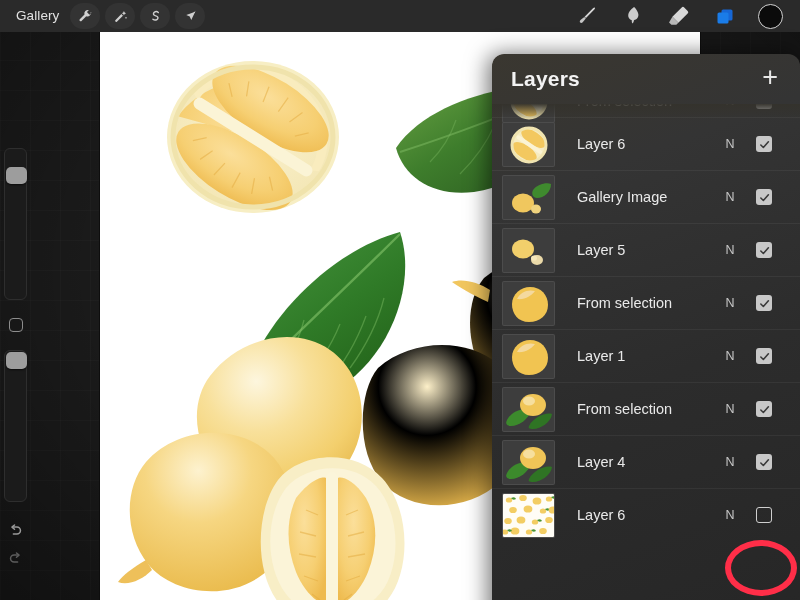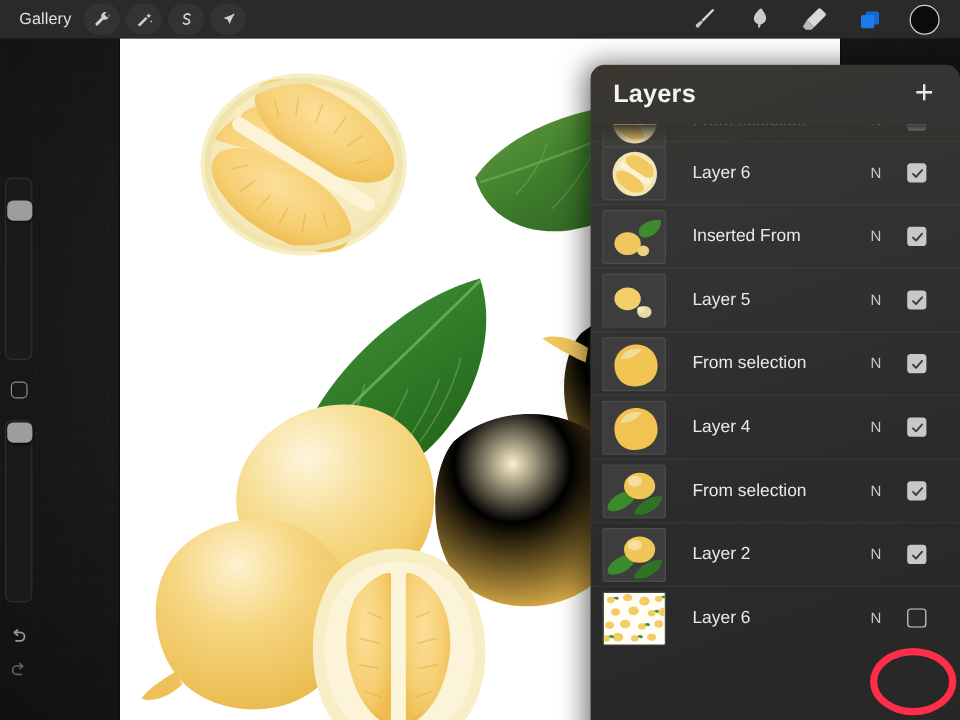--- a/index.html
+++ b/index.html
@@ -457,21 +457,21 @@
           </div>
         </div>
         <div class="layer-row">
           <div class="layer-thumb">
             <svg width="53" height="45" viewBox="0 0 53 45">
       <path d="M30 14 C34 8, 44 6, 48 8 C48 16, 41 22, 34 22 C30 22, 28 18, 30 14 Z" fill="#3f8a2e"></path>
       <ellipse cx="20" cy="27" rx="11" ry="9.5" fill="#f0c75e"></ellipse>
       <ellipse cx="33" cy="33" rx="5" ry="4.5" fill="#efd27d"></ellipse>
     </svg>
           </div>
-          <div class="layer-name">Inserted From</div>
+          <div class="layer-name">Gallery Image</div>
           <div class="layer-blend">N</div>
           <div class="layer-check on">
             <svg width="11" height="11" viewBox="0 0 24 24">
               <path d="M4 13l5.5 5.5L20.5 6" fill="none" stroke="#3a3a3a" stroke-width="3.4" stroke-linecap="round" stroke-linejoin="round"></path>
             </svg>
           </div>
         </div>
         <div class="layer-row">
           <div class="layer-thumb">
             <svg width="53" height="45" viewBox="0 0 53 45">
@@ -503,21 +503,21 @@
             </svg>
           </div>
         </div>
         <div class="layer-row">
           <div class="layer-thumb">
             <svg width="53" height="45" viewBox="0 0 53 45">
       <path d="M9 22 C9 12, 18 5, 27 5 C38 5, 45 13, 45 23 C45 33, 37 40, 26 40 C15 40, 9 32, 9 22 Z" fill="#f1c451"></path>
       <path d="M14 17 C17 10, 25 7, 32 9 C28 14, 22 18, 14 17 Z" fill="#f4ddab" opacity=".85"></path>
     </svg>
           </div>
-          <div class="layer-name">Layer 4</div>
+          <div class="layer-name">Layer 1</div>
           <div class="layer-blend">N</div>
           <div class="layer-check on">
             <svg width="11" height="11" viewBox="0 0 24 24">
               <path d="M4 13l5.5 5.5L20.5 6" fill="none" stroke="#3a3a3a" stroke-width="3.4" stroke-linecap="round" stroke-linejoin="round"></path>
             </svg>
           </div>
         </div>
         <div class="layer-row">
           <div class="layer-thumb">
             <svg width="53" height="45" viewBox="0 0 53 45">
@@ -537,21 +537,21 @@
         </div>
         <div class="layer-row">
           <div class="layer-thumb">
             <svg width="53" height="45" viewBox="0 0 53 45">
       <path d="M4 32 C8 24, 20 19, 28 22 C26 31, 16 38, 8 38 C4 38, 2 36, 4 32 Z" fill="#3c8a2c"></path>
       <path d="M26 38 C30 30, 42 24, 49 26 C48 34, 38 41, 30 41 C26 41, 25 40, 26 38 Z" fill="#2f7424"></path>
       <ellipse cx="30" cy="17" rx="13" ry="11" fill="#f0c557"></ellipse>
       <ellipse cx="26" cy="13" rx="6" ry="4.5" fill="#f7e5b0" opacity=".8"></ellipse>
     </svg>
           </div>
-          <div class="layer-name">Layer 2</div>
+          <div class="layer-name">Layer 4</div>
           <div class="layer-blend">N</div>
           <div class="layer-check on">
             <svg width="11" height="11" viewBox="0 0 24 24">
               <path d="M4 13l5.5 5.5L20.5 6" fill="none" stroke="#3a3a3a" stroke-width="3.4" stroke-linecap="round" stroke-linejoin="round"></path>
             </svg>
           </div>
         </div>
         <div class="layer-row">
           <div class="layer-thumb">
             <svg width="53" height="45" viewBox="0 0 53 45">

